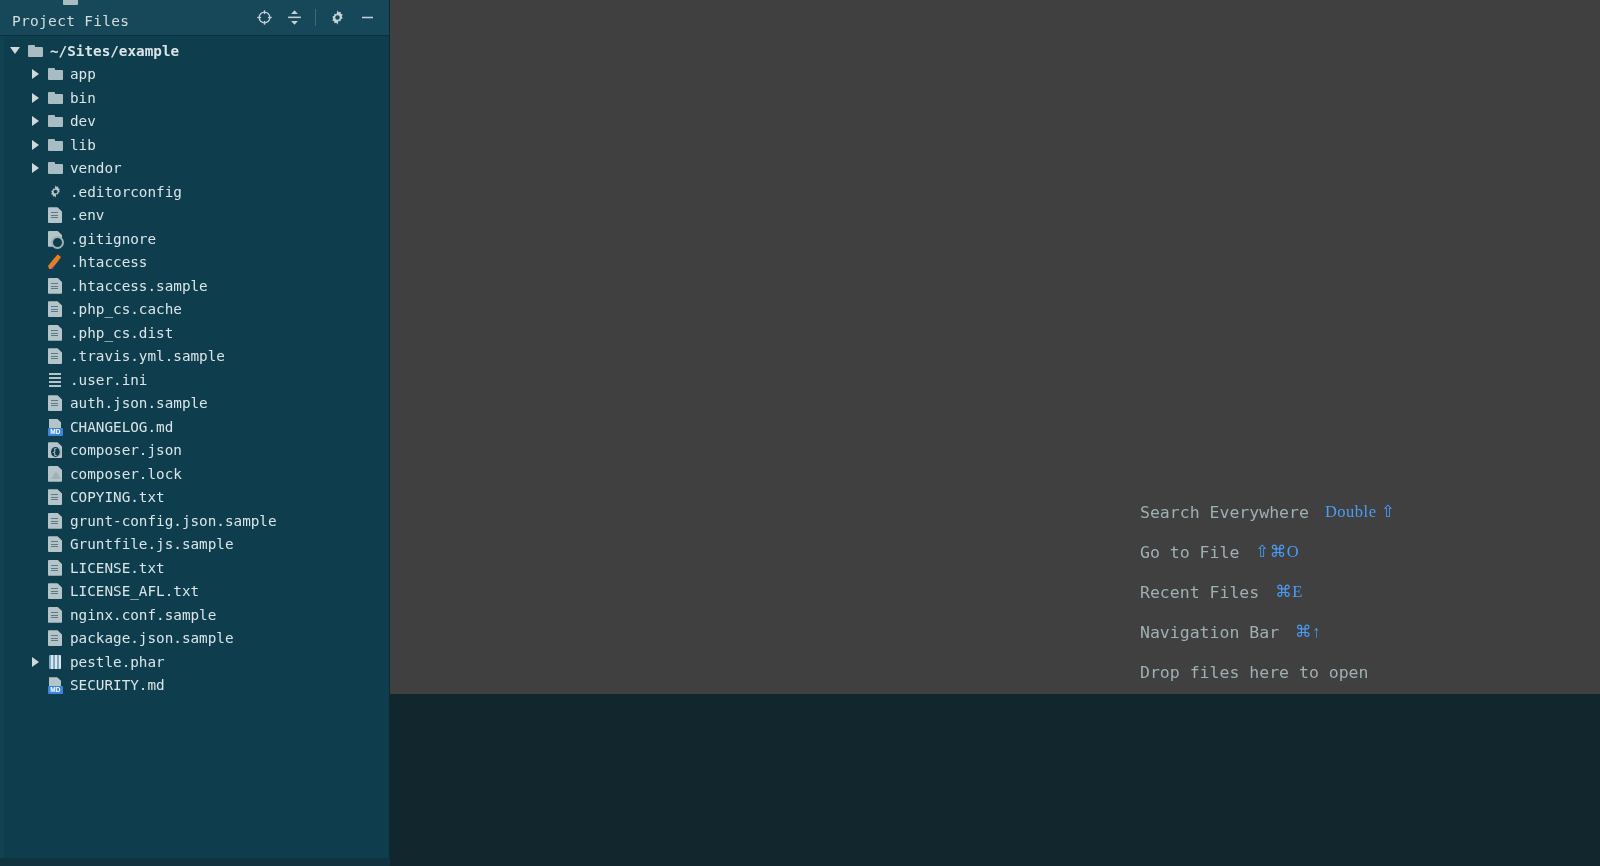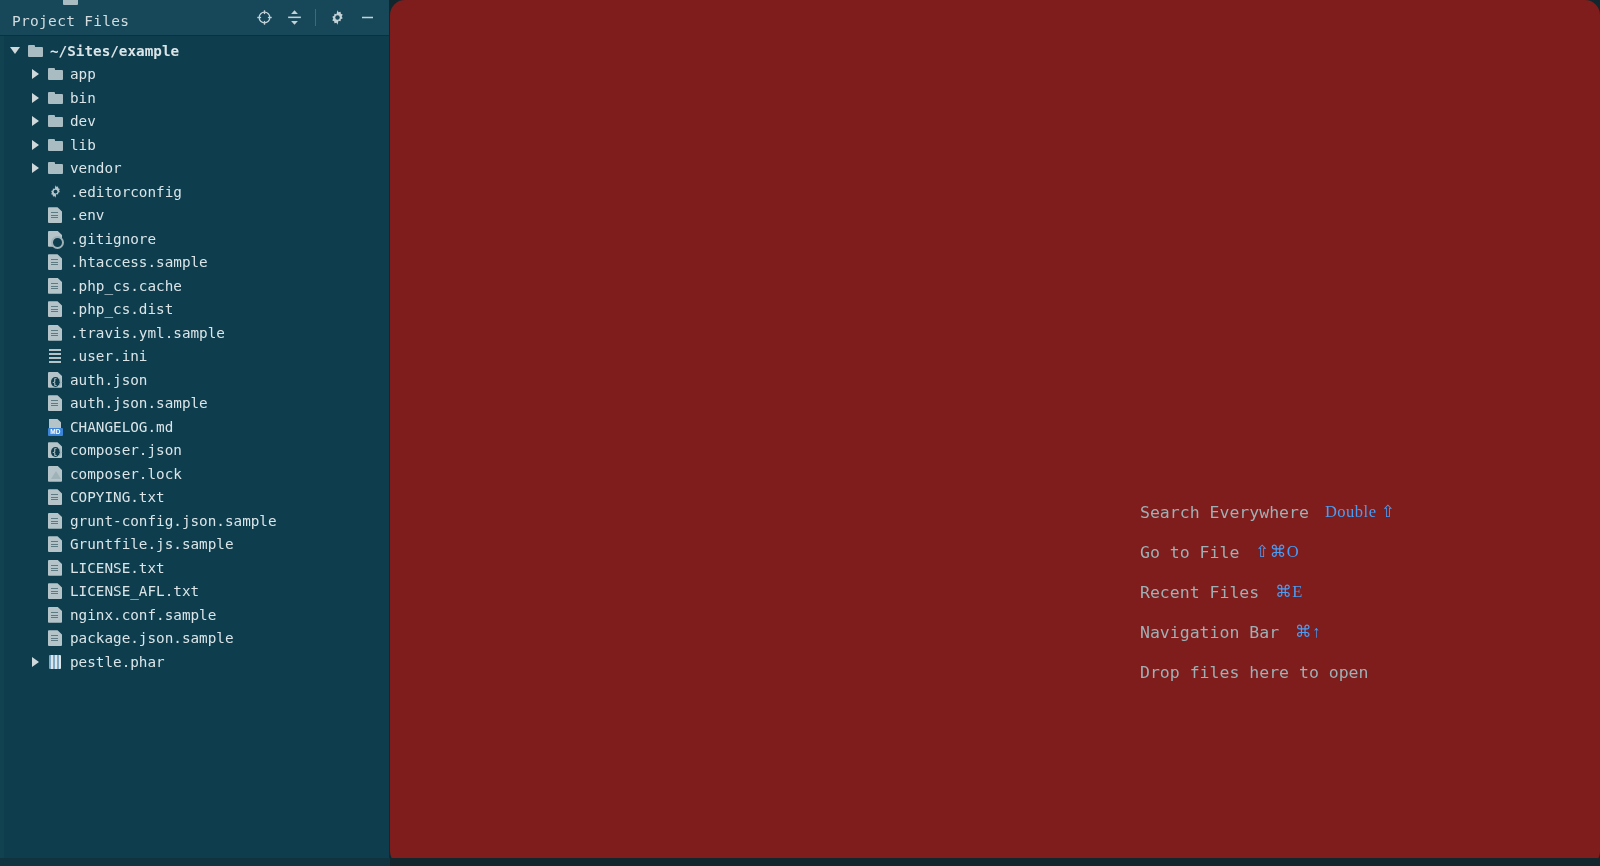--- a/index.html
+++ b/index.html
@@ -127,21 +127,21 @@
     font-family: "Liberation Sans", sans-serif; border-radius: 1px;
   }
   .ico.phar::before {
     content: ""; position: absolute; left: 1px; top: 1px; width: 12px; height: 14px;
     background: repeating-linear-gradient(to right, #7fa7c4 0 2px, #dce7ec 2px 4px);
     border-radius: 1px;
   }
 
   
   #editor {
-    flex: 1; height: 866px; background: #7f1d1d; position: relative; border-radius: 15px;
+    flex: 1; height: 694px; background: #404040; position: relative;
   }
   #hints {
     position: absolute; left: 750px; top: 492px;
     display: flex; flex-direction: column;
   }
   .hint-row {
     height: 40px; display: flex; align-items: center;
     font-size: 16.5px; color: #9fb0b4; white-space: nowrap;
   }
   .hint-label { }
@@ -292,20 +292,28 @@
           <span class="arrow-cell"></span>
           <span class="icon-cell">
             <span class="ico doc badge-deny"></span>
           </span>
           <span class="label">.gitignore</span>
         </div>
         <div class="row">
           <span style="display: inline-block; width: 26px;"></span>
           <span class="arrow-cell"></span>
           <span class="icon-cell">
+            <span class="ico apache"></span>
+          </span>
+          <span class="label">.htaccess</span>
+        </div>
+        <div class="row">
+          <span style="display: inline-block; width: 26px;"></span>
+          <span class="arrow-cell"></span>
+          <span class="icon-cell">
             <span class="ico doc"></span>
           </span>
           <span class="label">.htaccess.sample</span>
         </div>
         <div class="row">
           <span style="display: inline-block; width: 26px;"></span>
           <span class="arrow-cell"></span>
           <span class="icon-cell">
             <span class="ico doc"></span>
           </span>
@@ -327,28 +335,20 @@
           </span>
           <span class="label">.travis.yml.sample</span>
         </div>
         <div class="row">
           <span style="display: inline-block; width: 26px;"></span>
           <span class="arrow-cell"></span>
           <span class="icon-cell">
             <span class="ico ini"></span>
           </span>
           <span class="label">.user.ini</span>
-        </div>
-        <div class="row">
-          <span style="display: inline-block; width: 26px;"></span>
-          <span class="arrow-cell"></span>
-          <span class="icon-cell">
-            <span class="ico doc badge-json"></span>
-          </span>
-          <span class="label">auth.json</span>
         </div>
         <div class="row">
           <span style="display: inline-block; width: 26px;"></span>
           <span class="arrow-cell"></span>
           <span class="icon-cell">
             <span class="ico doc"></span>
           </span>
           <span class="label">auth.json.sample</span>
         </div>
         <div class="row">
@@ -437,20 +437,31 @@
         <div class="row">
           <span style="display: inline-block; width: 26px;"></span>
           <span class="arrow-cell">
             <span class="tri-right"></span>
           </span>
           <span class="icon-cell">
             <span class="ico phar"></span>
           </span>
           <span class="label">pestle.phar</span>
         </div>
+        <div class="row">
+          <span style="display: inline-block; width: 26px;"></span>
+          <span class="arrow-cell"></span>
+          <span class="icon-cell">
+            <span class="ico md-badge">
+              <span class="sheet"></span>
+              <span class="tag">MD</span>
+            </span>
+          </span>
+          <span class="label">SECURITY.md</span>
+        </div>
       </div>
   </div>
 
   <div id="editor">
     <div id="hints">
 
     <div class="hint-row">
           <span class="hint-label">Search Everywhere</span>
           <span class="hint-key">Double ⇧</span>
         </div>

